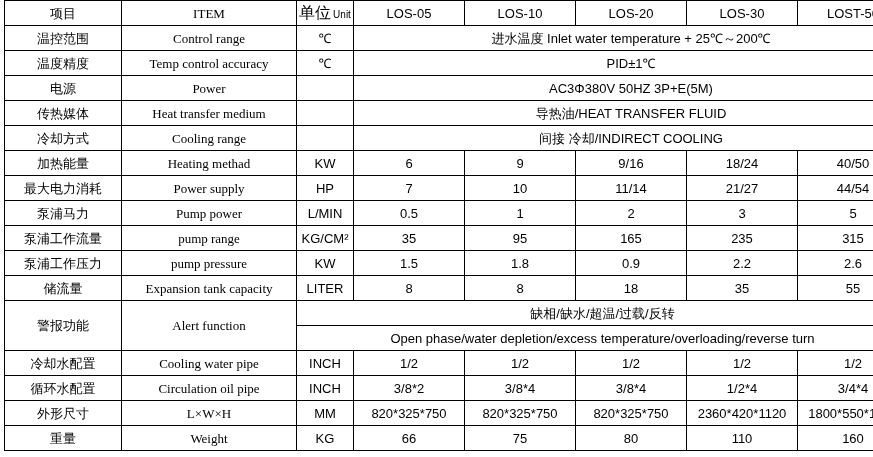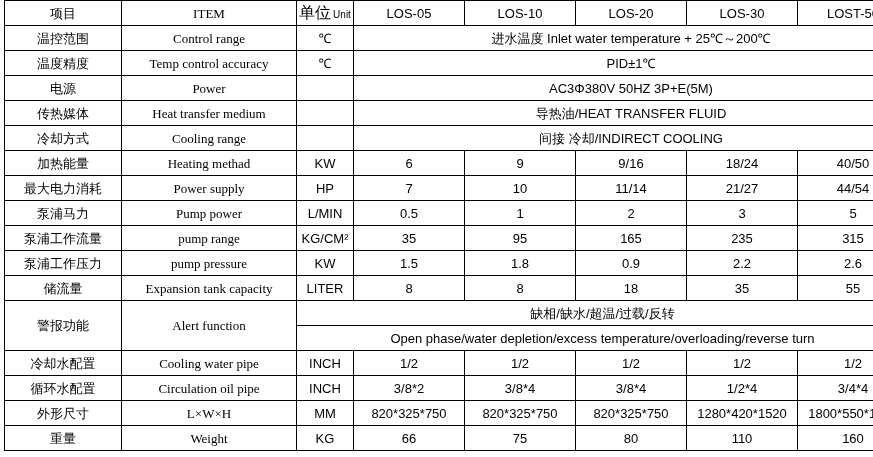--- a/index.html
+++ b/index.html
@@ -214,21 +214,21 @@
         <td class="c-model">3/4*4</td>
       </tr>
 
       <tr>
         <td class="c-item">外形尺寸</td>
         <td class="c-name">L×W×H</td>
         <td class="c-unit">MM</td>
         <td class="c-model small">820*325*750</td>
         <td class="c-model small">820*325*750</td>
         <td class="c-model small">820*325*750</td>
-        <td class="c-model small">1280*420*1520</td>
+        <td class="c-model small">2360*420*1120</td>
         <td class="c-model small">1800*550*1320</td>
       </tr>
 
       <tr>
         <td class="c-item">重量</td>
         <td class="c-name">Weight</td>
         <td class="c-unit">KG</td>
         <td class="c-model">66</td>
         <td class="c-model">75</td>
         <td class="c-model">80</td>

